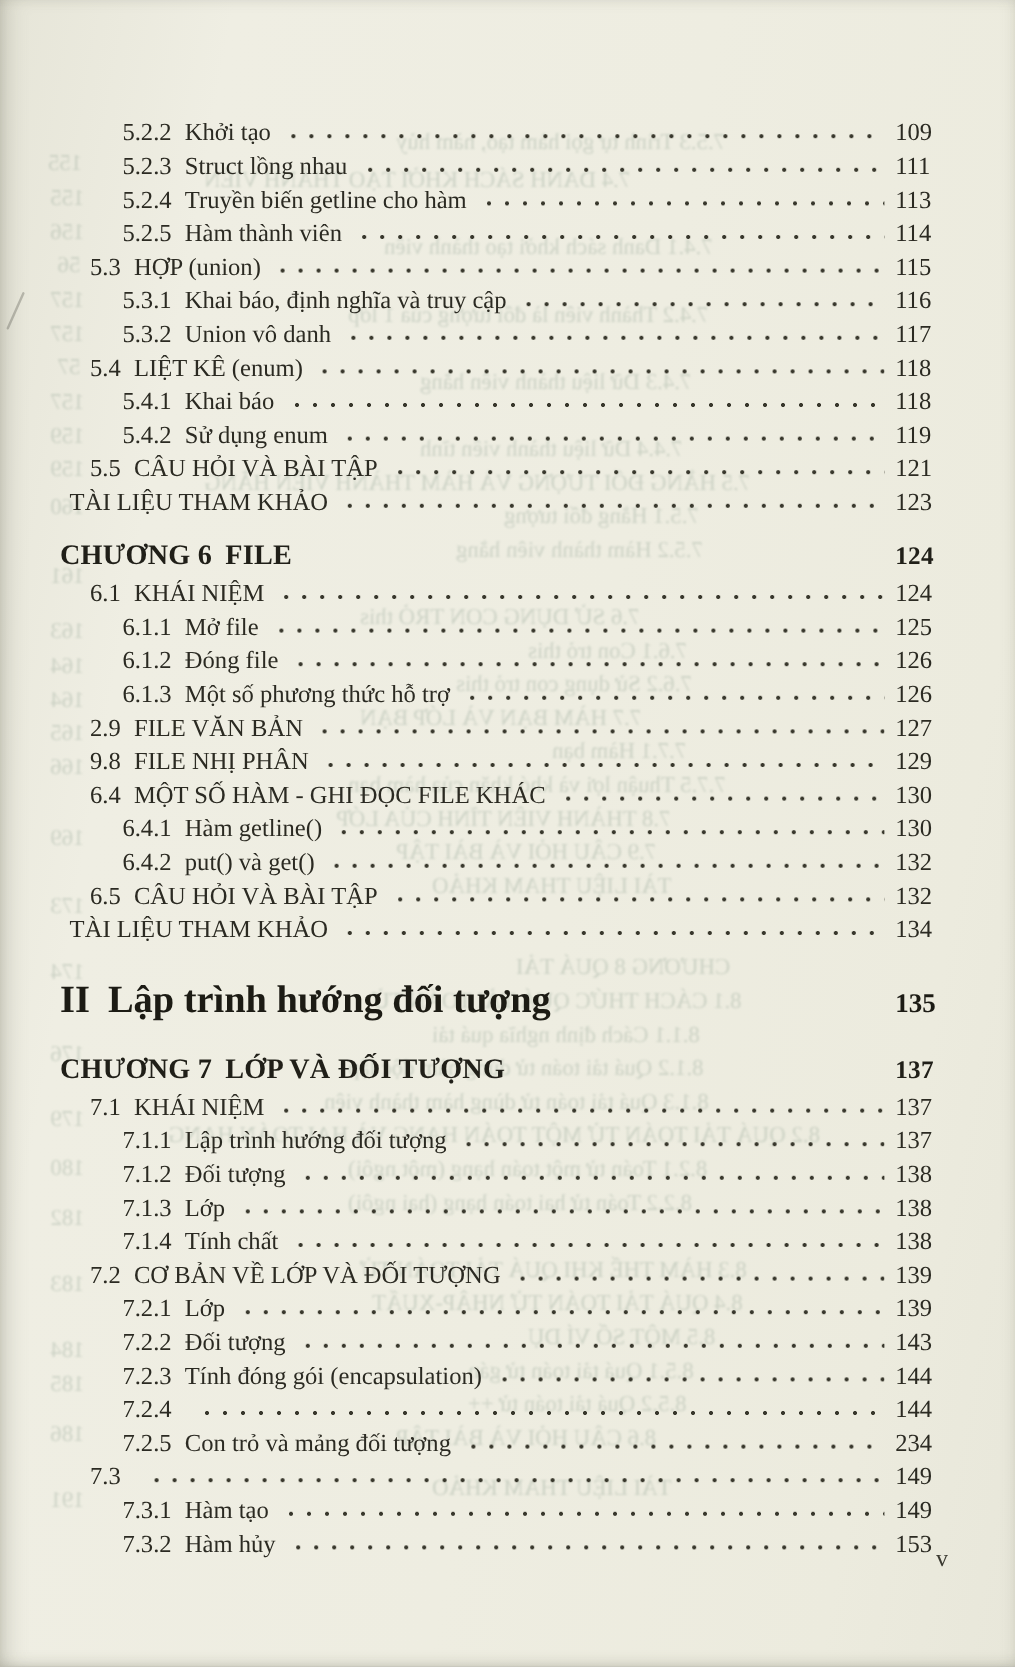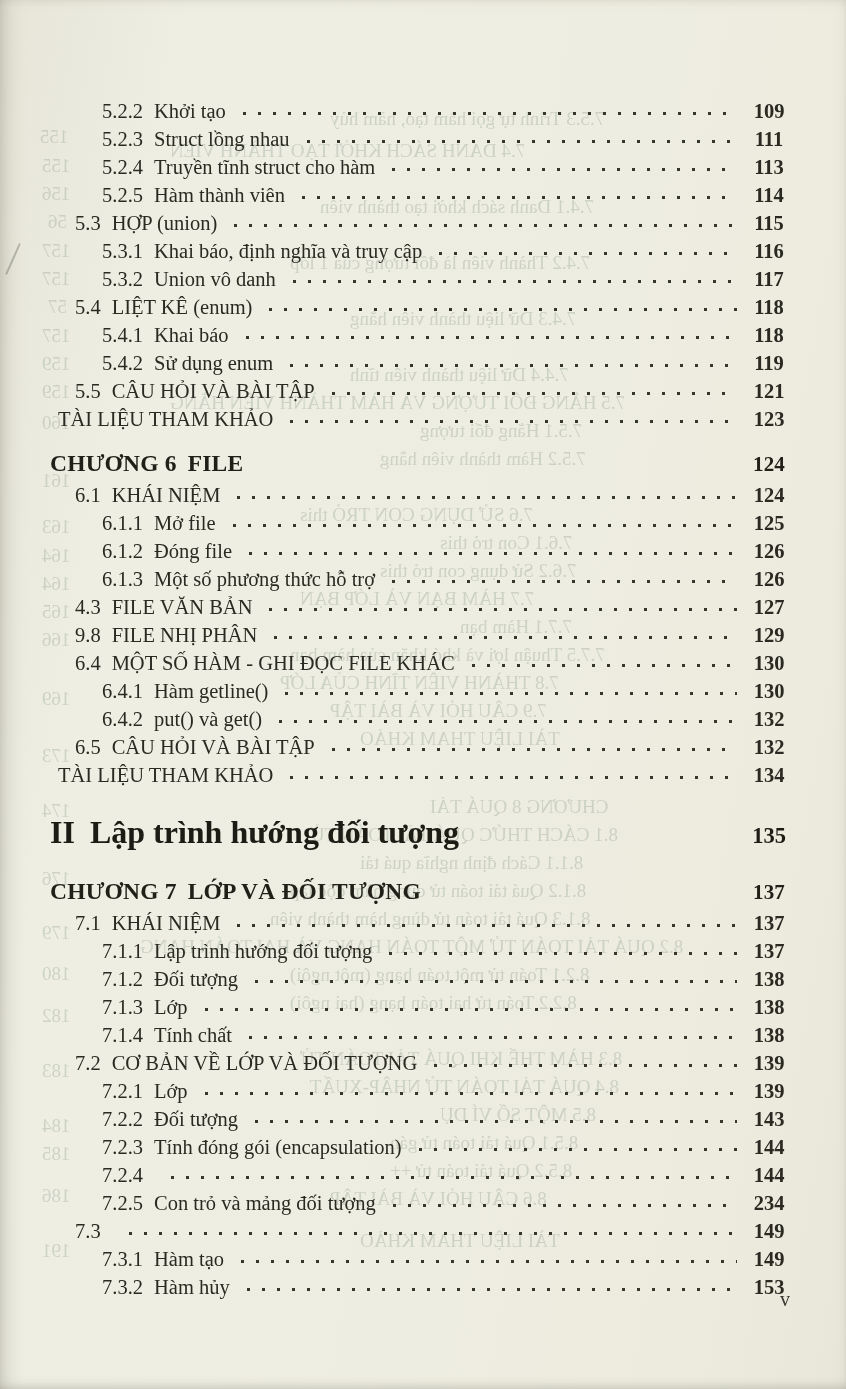--- a/index.html
+++ b/index.html
@@ -50,21 +50,21 @@
   .title { white-space:pre; }
   .leader {
     flex:1 1 auto; align-self:stretch;
     margin:0 9px 0 11px;
     background-image:radial-gradient(circle, #38372c 1.5px, rgba(0,0,0,0) 1.9px);
     background-size:15px 15px;
     background-repeat:repeat-x;
     background-position:left calc(100% - 7px);
   }
   .fill { flex:1 1 auto; }
-  .pagenum { min-width:46px; text-align:center; white-space:pre;font-weight:bold; }
+  .pagenum { min-width:46px; text-align:left; white-space:pre; }
   .folio {
     position:absolute; right:56px; top:1288px; z-index:2;
     font-size:20px; color:#3a3930;
   }
   .scratch {
     position:absolute; left:12px; top:242px; width:2px; height:34px; z-index:1;
     background:rgba(90,90,80,.35); transform:rotate(24deg); border-radius:2px;
   }
 </style>
 </head>
@@ -144,21 +144,21 @@
         <span class="pagenum">109</span>
       </div>
       <div class="row subsection">
         <span class="num">5.2.3</span>
         <span class="title">Struct lồng nhau</span>
         <span class="leader"></span>
         <span class="pagenum">111</span>
       </div>
       <div class="row subsection">
         <span class="num">5.2.4</span>
-        <span class="title">Truyền tĩnh struct cho hàm</span>
+        <span class="title">Truyền biến getline cho hàm</span>
         <span class="leader"></span>
         <span class="pagenum">113</span>
       </div>
       <div class="row subsection">
         <span class="num">5.2.5</span>
         <span class="title">Hàm thành viên</span>
         <span class="leader"></span>
         <span class="pagenum">114</span>
       </div>
       <div class="row section">
@@ -232,21 +232,21 @@
         <span class="leader"></span>
         <span class="pagenum">126</span>
       </div>
       <div class="row subsection">
         <span class="num">6.1.3</span>
         <span class="title">Một số phương thức hỗ trợ</span>
         <span class="leader"></span>
         <span class="pagenum">126</span>
       </div>
       <div class="row section">
-        <span class="num">4.3</span>
+        <span class="num">2.9</span>
         <span class="title">FILE VĂN BẢN</span>
         <span class="leader"></span>
         <span class="pagenum">127</span>
       </div>
       <div class="row section">
         <span class="num">9.8</span>
         <span class="title">FILE NHỊ PHÂN</span>
         <span class="leader"></span>
         <span class="pagenum">129</span>
       </div>

